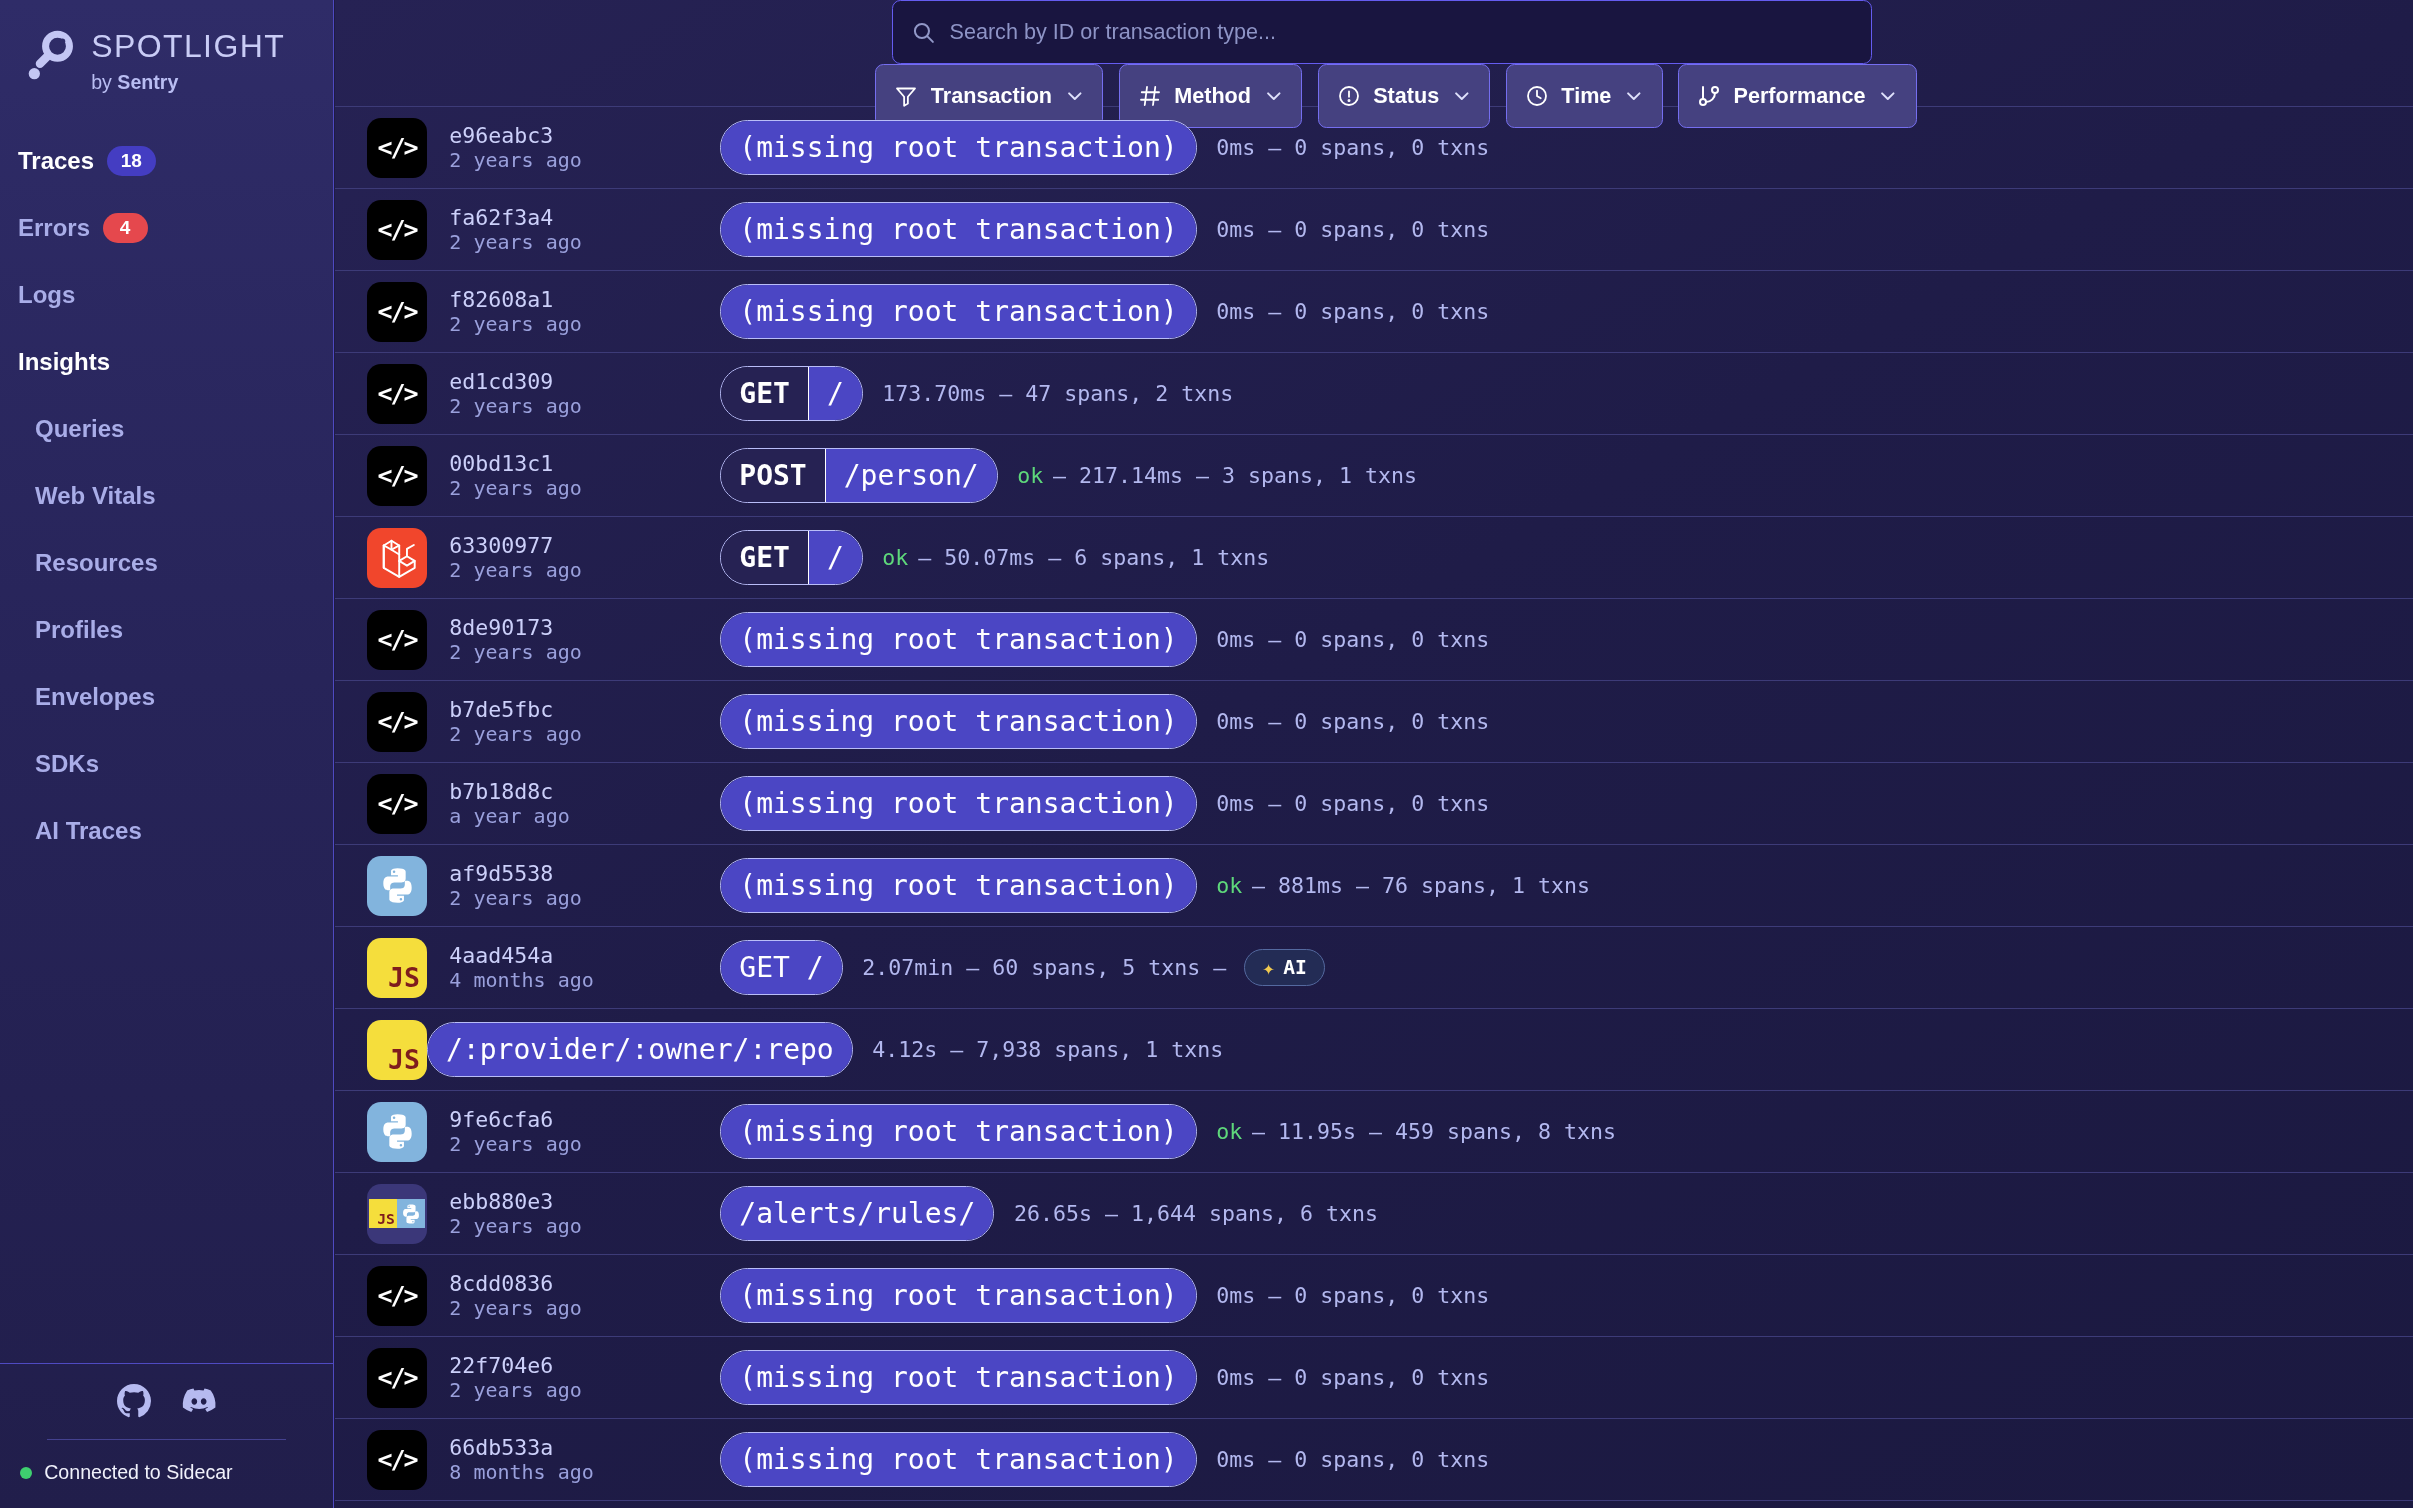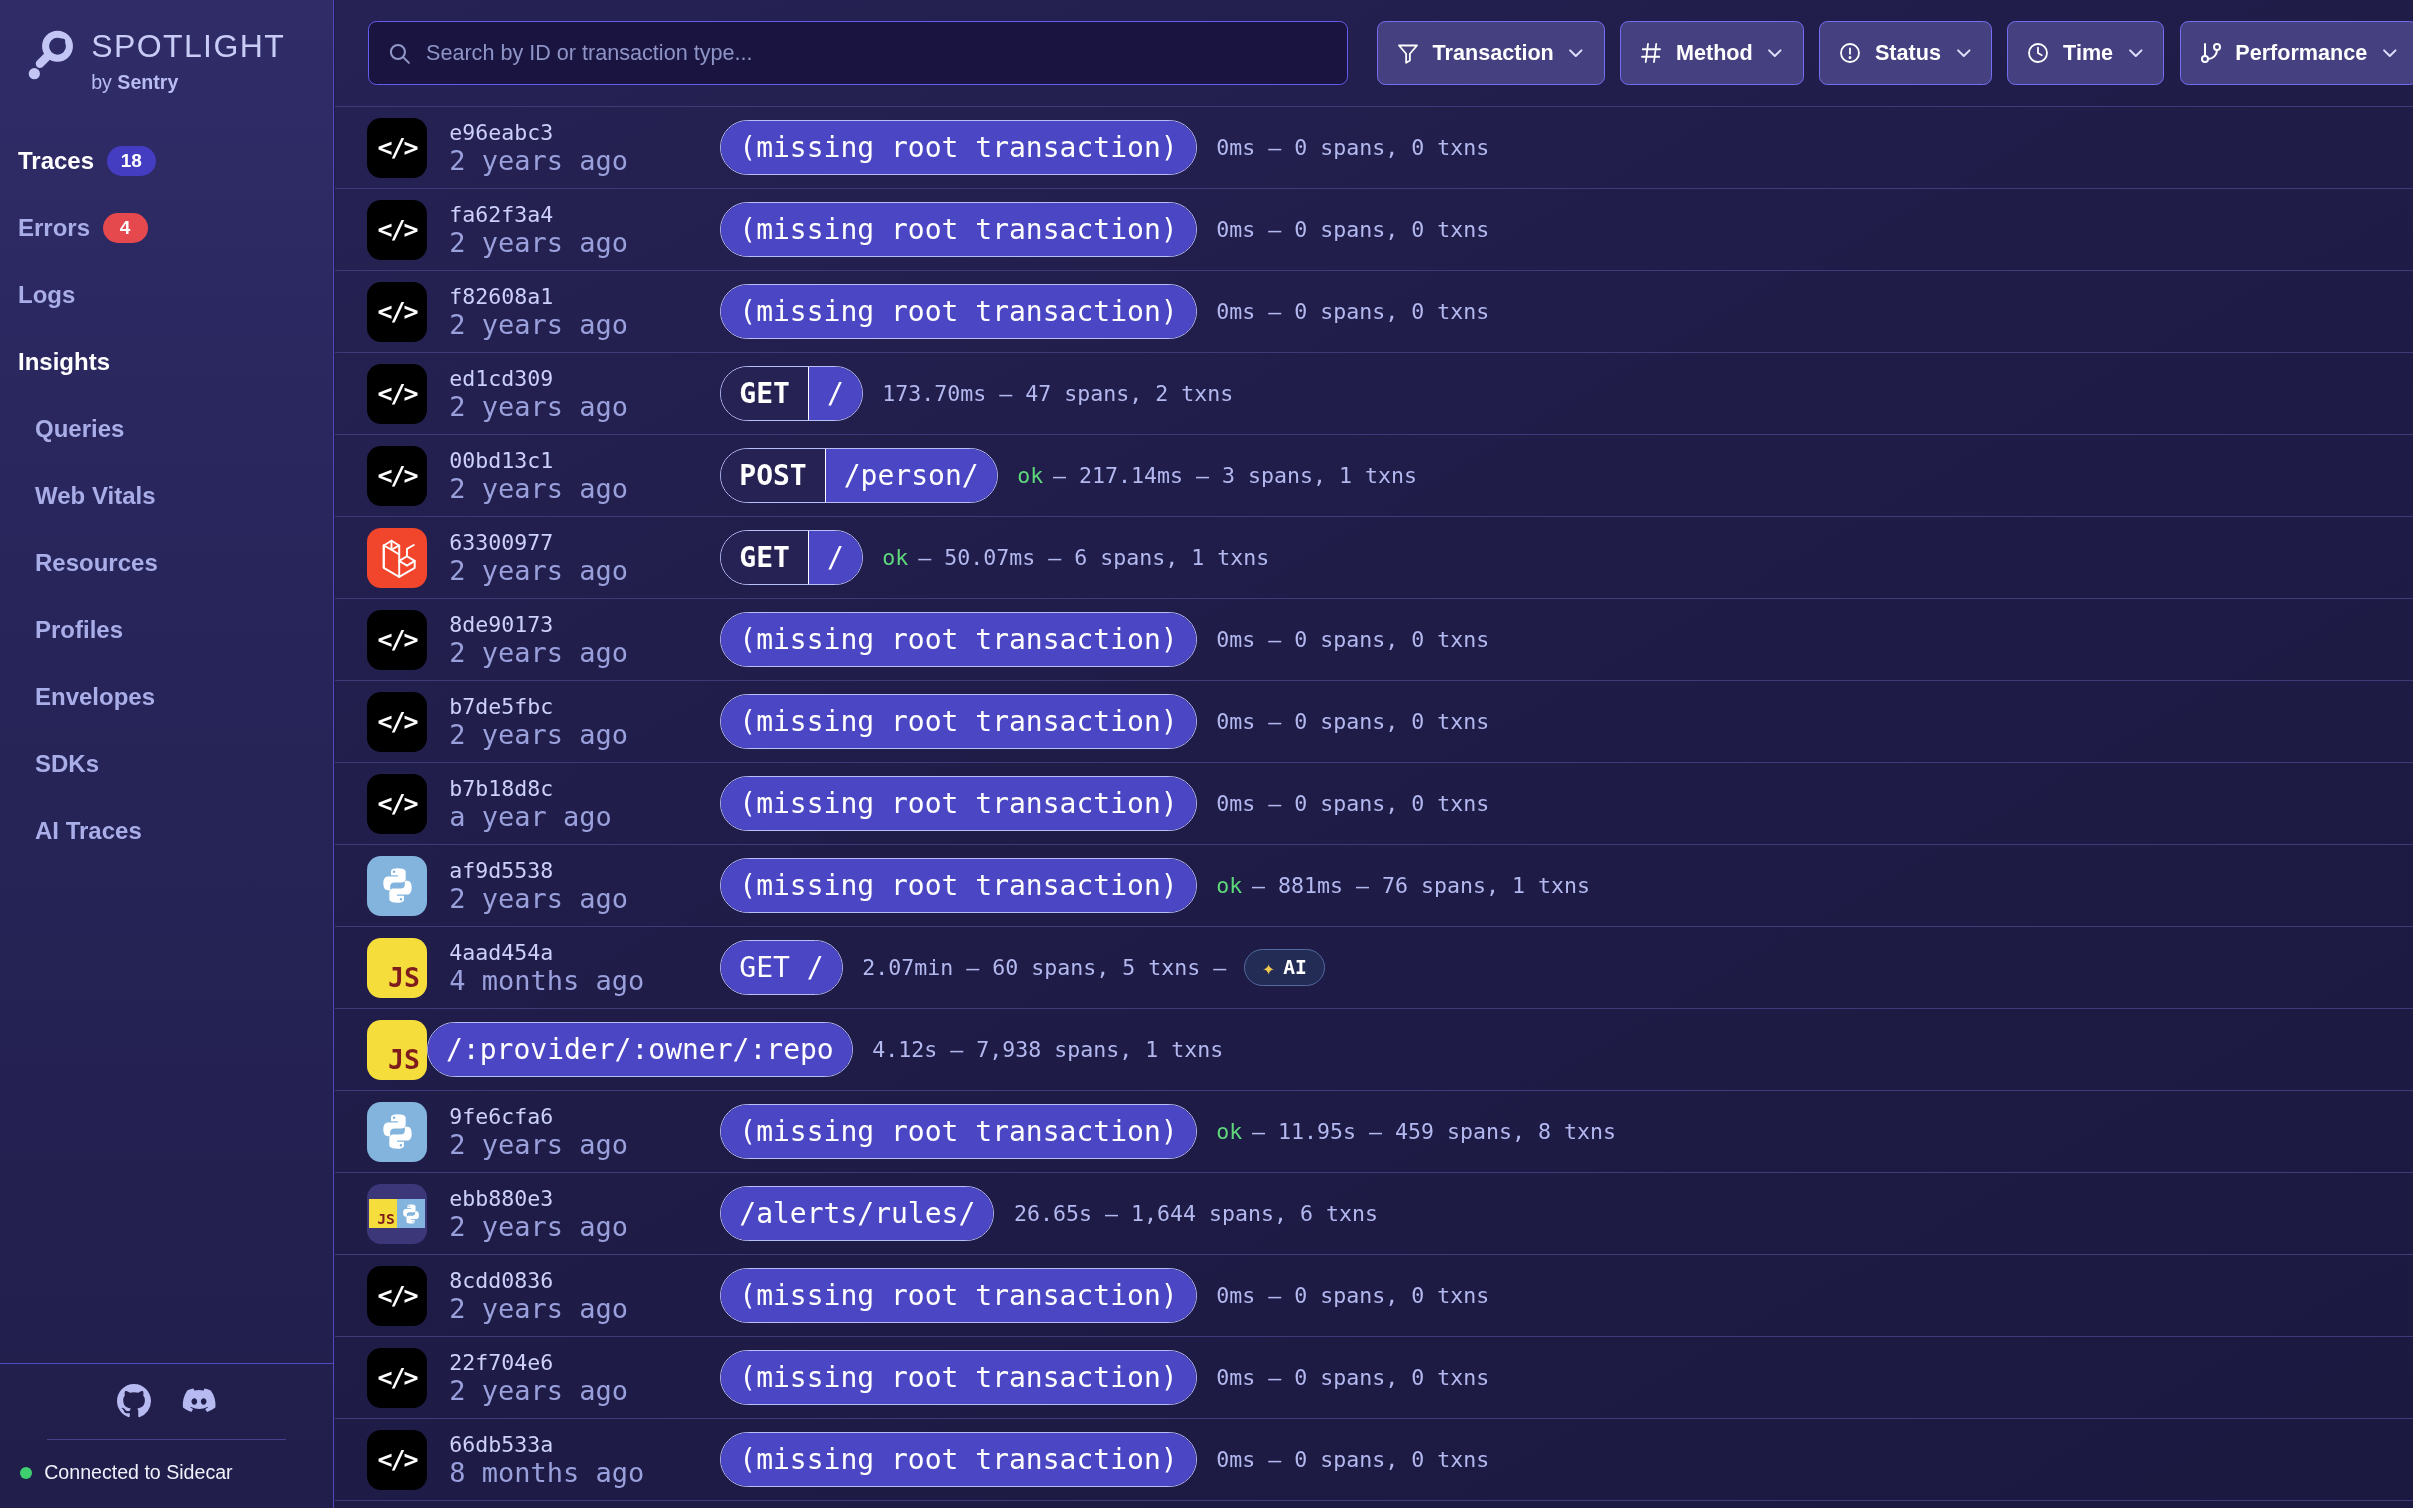--- a/index.html
+++ b/index.html
@@ -51,21 +51,21 @@
   .social-icon svg{ width:100%; height:100%; fill:#b6baf0; }
   .footer-divider{ height:1.4px; background:#44418f; margin:21px 47px 0 47px; }
   .status-row{ display:flex; align-items:center; margin:21px 0 0 19.6px; }
   .status-dot{ width:12px; height:12px; border-radius:50%; background:#3ecf6f; flex:none; }
   .status-text{ margin-left:12.6px; font-size:19.6px; color:#f0f1fb;text-align:center; }
   
   .main{
     position:absolute; left:335px; right:0; top:0; bottom:0;
     background:linear-gradient(150deg,#262254 0%, #1f1c48 45%, #1b1940 100%);
   }
-  .topbar{ height:106px; display:flex; align-items:center; padding-left:33px; }
+  .topbar{ height:106px; display:flex; align-items:center; padding-left:15px;flex-direction:column; }
   .search-box{
     width:980px; height:64px; flex:none;
     background:#191540; border:1.4px solid #655cf0; border-radius:8.4px;
     display:flex; align-items:center; padding:0 18px;
   }
   .search-icon{ width:25px; height:25px; flex:none; color:#9298c8; }
   .search-input{
     flex:1; margin-left:14px; background:transparent; border:none; outline:none;
     font-family:"Liberation Sans", sans-serif;
     font-size:21.6px; color:#dfe2fa;
@@ -100,21 +100,21 @@
   .tile.js{ background:#f5de3c; align-items:flex-end; justify-content:flex-end; padding:4.2px 7px; }
   .tile.js .js-txt, .js-mini{ color:#7f1d1d; font-weight:800; font-family:"DejaVu Sans Mono", monospace; }
   .tile.js .js-txt{ font-size:26.5px; }
   .tile.dual{ background:#3b3779; gap:0; }
   .mini{ width:28px; height:29px; display:flex; align-items:flex-end; justify-content:flex-end; }
   .js-mini{ background:#f5de3c; font-size:14.7px; padding:0.7px 2.1px; }
   .py-mini{ background:#82b4dd; align-items:center; justify-content:center; }
   .py-mini svg{ width:24px; height:24px; }
   .meta{ margin-left:22.3px; width:271px; font-family:"DejaVu Sans Mono", monospace; }
   .tid{ font-size:21.6px; color:#ccd0fa; }
-  .age{ font-size:27px; color:#9aa0dc; margin-top:0; }
+  .age{ font-size:20px; color:#9aa0dc; margin-top:0; }
   .badges{ display:flex; align-items:center; }
   .pill{
     display:flex; align-items:stretch; border:1.4px solid var(--accent-border);
     border-radius:32px; overflow:hidden; color:#fff;
     font-family:"DejaVu Sans Mono", monospace; font-size:28px;
   }
   .pill .seg{ padding:9.8px 18px; display:flex; align-items:center; }
   .pill .seg.method{ background:#262253; font-weight:700; }
   .pill .seg.path{ background:var(--accent); border-left:1.4px solid #fff; }
   .pill.missing .seg, .pill.plain .seg{ background:var(--accent); }

